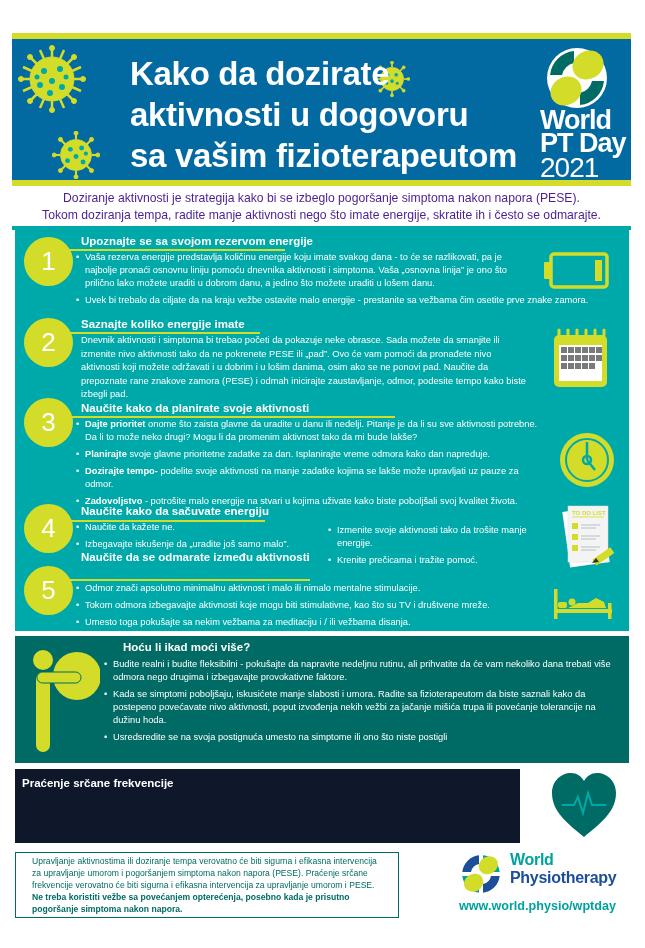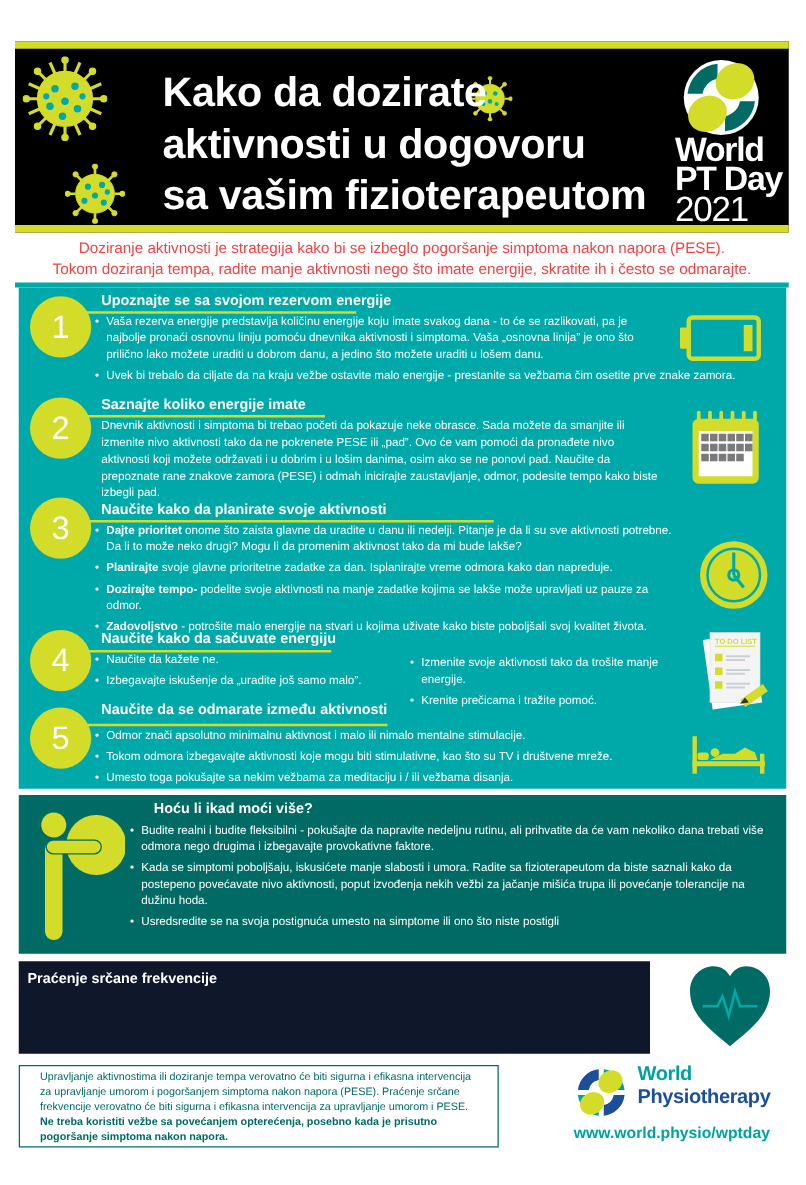--- a/index.html
+++ b/index.html
@@ -4,31 +4,31 @@
 <style>
   * { box-sizing: border-box; margin: 0; padding: 0; }
   body {
     width: 645px; height: 948px; background: #ffffff; position: relative; overflow: hidden;
     font-family: "Liberation Sans", "DejaVu Sans", sans-serif; color: #ffffff;
   }
 
   
   .header {
     position: absolute; left: 12px; top: 33px; width: 619px; height: 153px;
-    background: #000000; border-top: 6px solid #d4dc2a; border-bottom: 6px solid #d4dc2a;
+    background: #0369a1; border-top: 6px solid #d4dc2a; border-bottom: 6px solid #d4dc2a;
   }
   .title { position: absolute; left: 118px; top: 14px; font-size: 33px; font-weight: bold; line-height: 41px; letter-spacing: -0.3px; color: #fff; }
   .title div { white-space: nowrap; }
   .brand { position: absolute; left: 518px; top: 2px; width: 98px; text-align: left; }
   .brand-logo { position: absolute; left: 14px; top: 4px; width: 66px; height: 66px; }
   .brand-text { position: absolute; left: 10px; top: 68px; font-weight: bold; font-size: 27px; line-height: 23px; letter-spacing: -1px; color: #fff; }
   .brand-year { position: absolute; left: 10px; top: 114px; font-size: 28px; line-height: 26px; color: #fff; font-weight: normal; letter-spacing: -1px; }
 
   
-  .intro { position: absolute; left: 12px; top: 190px; width: 619px; text-align: center; color: #ef4444; font-size: 12.2px; line-height: 17px; }
+  .intro { position: absolute; left: 12px; top: 190px; width: 619px; text-align: center; color: #4c1d95; font-size: 12.2px; line-height: 17px; }
   .intro-line { white-space: nowrap; }
   .intro-rule { position: absolute; left: 12px; top: 226px; width: 619px; height: 4px; background: #00a9a9; }
 
   
   .steps { position: absolute; left: 15px; top: 230px; width: 614px; height: 401px; background: #00a9a9; }
   .step-num {
     position: absolute; width: 49px; height: 49px; border-radius: 50%; background: #d4dc2a;
     color: #ffffff; font-size: 26px; line-height: 49px; text-align: center; font-weight: normal;
   }
   .step-title { position: absolute; font-size: 11.5px; font-weight: bold; color: #fff; white-space: nowrap; }
@@ -291,21 +291,21 @@
         <line x1="21" y1="33" x2="40" y2="33"></line>
         <line x1="21" y1="36" x2="36" y2="36"></line>
         <line x1="21" y1="44" x2="40" y2="44"></line>
         <line x1="21" y1="47" x2="36" y2="47"></line>
       </g>
     <rect x="32" y="50" width="22" height="7" fill="#d4dc2a" transform="rotate(-35 43 53)"></rect>
     <polygon points="32,60 36,55 39,59" fill="#333"></polygon>
   </svg>
 
   <div class="step-num" style="left:9px;top:336px">5</div>
-  <div class="step-title" style="left:66px;top:332px">Naučite da se odmarate između aktivnosti</div>
+  <div class="step-title" style="left:66px;top:321px">Naučite da se odmarate između aktivnosti</div>
   <div class="step-rule" style="left:50px;top:349px;width:245px"></div>
   <ul class="bullets" style="left:61px;top:352px;width:470px">
     <li>Odmor znači apsolutno minimalnu aktivnost i malo ili nimalo mentalne stimulacije.</li>
     <li>Tokom odmora izbegavajte aktivnosti koje mogu biti stimulativne, kao što su TV i društvene mreže.</li>
     <li>Umesto toga pokušajte sa nekim vežbama za meditaciju i / ili vežbama disanja.</li>
   </ul>
   <svg class="icon" style="left:537px;top:357px" width="62" height="34" viewBox="0 0 62 34">
     <g fill="#d4dc2a">
       <rect x="2" y="2" width="3.5" height="30"></rect>
       <rect x="56" y="16" width="3.5" height="16"></rect>

